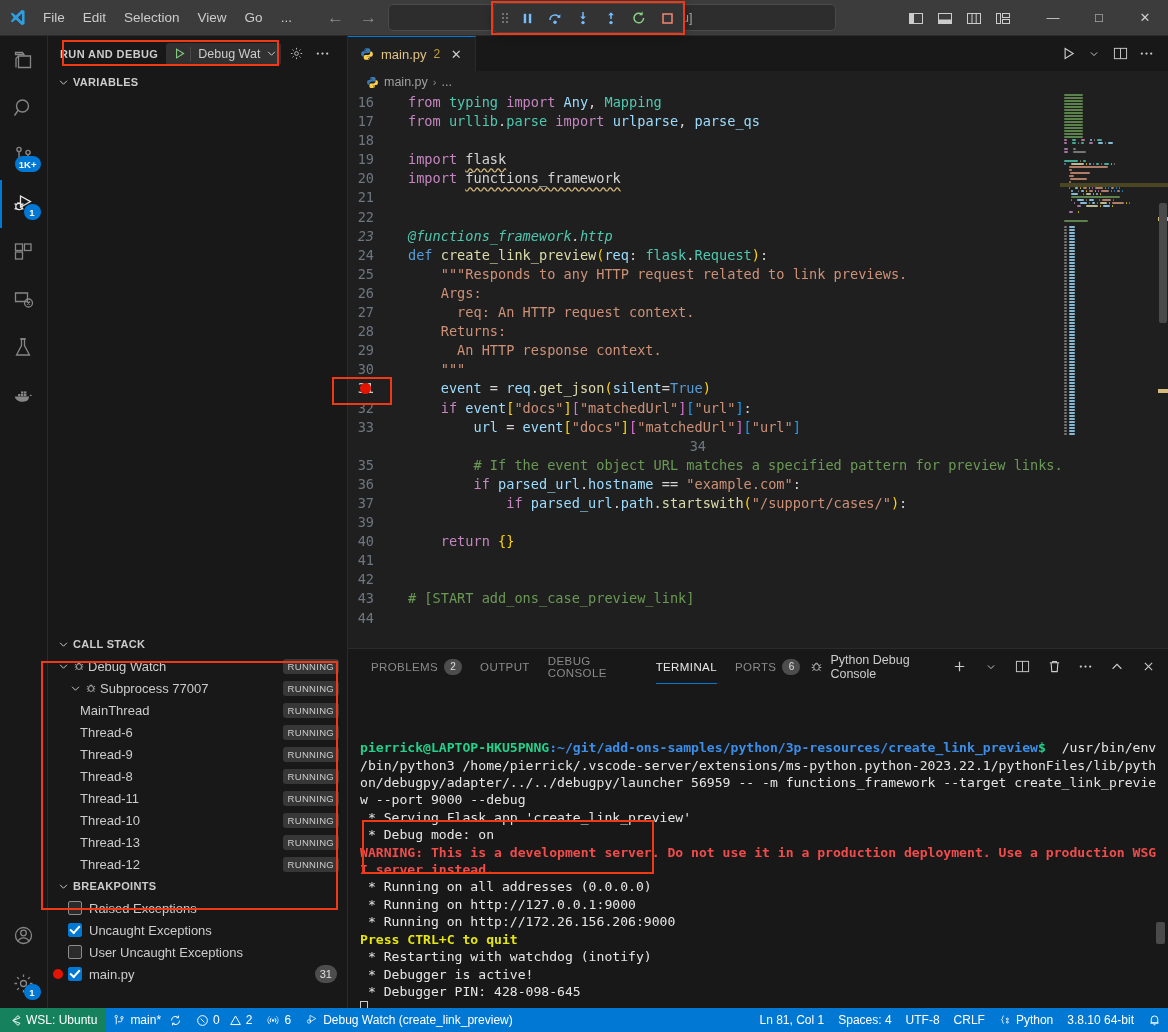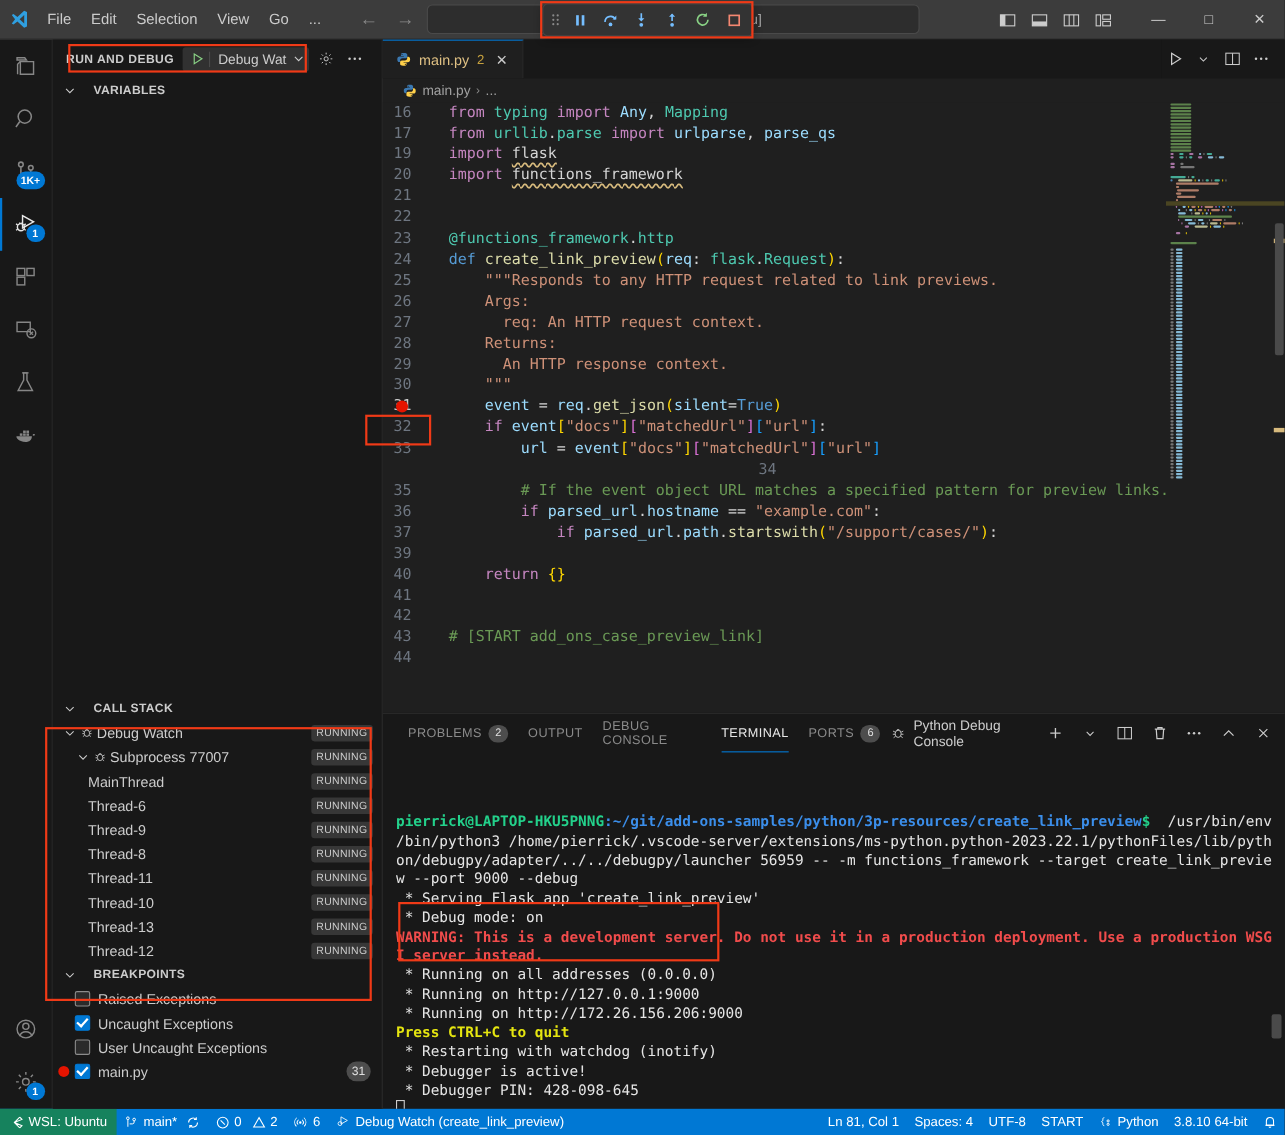--- a/index.html
+++ b/index.html
@@ -92,21 +92,21 @@
   .dl-play { width: 22px; display: flex; align-items: center; justify-content: center; cursor: default; }
   .dl-sep { width: 1px; height: 14px; background: #4a4a4a; }
   .dl-name {
     font-size: 12.5px; color: #cccccc; padding: 0 3px 0 7px; max-width: 92px;
     overflow: hidden; white-space: nowrap; cursor: default;
   }
   .dl-chev { width: 16px; display: flex; align-items: center; justify-content: center; color: #cccccc; cursor: default; }
   .sb-action { width: 22px; height: 22px; display: flex; align-items: center; justify-content: center; color: #cccccc; cursor: default; margin-left: 4px; }
 
   .pane-header {
-    height: 22px; display: flex; align-items: center; gap: 15px; padding-left: 8px;
+    height: 22px; display: flex; align-items: center; gap: 3px; padding-left: 8px;
     font-size: 11px; font-weight: 700; letter-spacing: .3px; color: #cccccc; cursor: default;
     flex: 0 0 22px;
   }
   .pane-chev { width: 14px; display: flex; align-items: center; justify-content: center; }
   .pane-body { overflow: hidden; }
 
   .variables-pane { flex: 0 0 auto; }
   .vars-body { height: 355px; }
   .watch-body { height: 185px; }
 
@@ -644,25 +644,26 @@
         </span>
         <span>main.py</span>
         <span class="bc-sep">›</span>
         <span>...</span>
       </div>
 
       <div class="code-area">
         <div class="code-scroll" id="code-scroll">
             <div class="code-line" style="position: relative;"><span class="ln">16</span><span class="code-text"><span class="k">from</span><span class="plain"> </span><span class="typ">typing</span><span class="plain"> </span><span class="k">import</span><span class="plain"> </span><span class="var">Any</span><span class="plain">, </span><span class="typ">Mapping</span></span></div>
             <div class="code-line" style="position: relative;"><span class="ln">17</span><span class="code-text"><span class="k">from</span><span class="plain"> </span><span class="typ">urllib</span><span class="plain">.</span><span class="typ">parse</span><span class="plain"> </span><span class="k">import</span><span class="plain"> </span><span class="var">urlparse</span><span class="plain">, </span><span class="var">parse_qs</span></span></div>
+            <div class="code-line" style="position: relative;"><span class="ln">18</span><span class="code-text"></span></div>
             <div class="code-line" style="position: relative;"><span class="ln">19</span><span class="code-text"><span class="k">import</span><span class="plain"> </span><span class="plain squig">flask</span></span></div>
             <div class="code-line" style="position: relative;"><span class="ln">20</span><span class="code-text"><span class="k">import</span><span class="plain"> </span><span class="plain squig">functions_framework</span></span></div>
             <div class="code-line" style="position: relative;"><span class="ln">21</span><span class="code-text"></span></div>
             <div class="code-line" style="position: relative;"><span class="ln">22</span><span class="code-text"></span></div>
-            <div class="code-line" style="position: relative;"><span class="ln">23</span><span class="code-text"><span class="typ">@functions_framework</span><span class="plain">.</span><span class="typ">http</span></span></div>
+            <div class="code-line" style="position: relative; font-style: italic;"><span class="ln">23</span><span class="code-text"><span class="typ">@functions_framework</span><span class="plain">.</span><span class="typ">http</span></span></div>
             <div class="code-line" style="position: relative;"><span class="ln">24</span><span class="code-text"><span class="kd">def</span><span class="plain"> </span><span class="fn">create_link_preview</span><span class="br1">(</span><span class="var">req</span><span class="plain">: </span><span class="typ">flask</span><span class="plain">.</span><span class="typ">Request</span><span class="br1">)</span><span class="plain">:</span></span></div>
             <div class="code-line" style="position: relative;"><span class="ln">25</span><span class="code-text"><span class="plain">    </span><span class="str">"""Responds to any HTTP request related to link previews.</span></span></div>
             <div class="code-line" style="position: relative;"><span class="ln">26</span><span class="code-text"><span class="plain">    </span><span class="str">Args:</span></span></div>
             <div class="code-line" style="position: relative;"><span class="ln">27</span><span class="code-text"><span class="plain">      </span><span class="str">req: An HTTP request context.</span></span></div>
             <div class="code-line" style="position: relative;"><span class="ln">28</span><span class="code-text"><span class="plain">    </span><span class="str">Returns:</span></span></div>
             <div class="code-line" style="position: relative;"><span class="ln">29</span><span class="code-text"><span class="plain">      </span><span class="str">An HTTP response context.</span></span></div>
             <div class="code-line" style="position: relative;"><span class="ln">30</span><span class="code-text"><span class="plain">    </span><span class="str">"""</span></span></div>
             <div class="code-line" style="position: relative;"><span class="gutter-bp" style="top:4px;"></span><span class="ln cur">31</span><span class="code-text"><span class="plain">    </span><span class="var">event</span><span class="plain"> = </span><span class="var">req</span><span class="plain">.</span><span class="fn">get_json</span><span class="br1">(</span><span class="var">silent</span><span class="plain">=</span><span class="kd">True</span><span class="br1">)</span></span></div>
             <div class="code-line" style="position: relative;"><span class="ln">32</span><span class="code-text"><span class="plain">    </span><span class="k">if</span><span class="plain"> </span><span class="var">event</span><span class="br1">[</span><span class="str">"docs"</span><span class="br1">]</span><span class="br2">[</span><span class="str">"matchedUrl"</span><span class="br2">]</span><span class="br3">[</span><span class="str">"url"</span><span class="br3">]</span><span class="plain">:</span></span></div>
             <div class="code-line" style="position: relative;"><span class="ln">33</span><span class="code-text"><span class="plain">        </span><span class="var">url</span><span class="plain"> = </span><span class="var">event</span><span class="br1">[</span><span class="str">"docs"</span><span class="br1">]</span><span class="br2">[</span><span class="str">"matchedUrl"</span><span class="br2">]</span><span class="br3">[</span><span class="str">"url"</span><span class="br3">]</span></span></div>
@@ -1318,21 +1319,21 @@
       <svg width="14" height="14" viewBox="0 0 24 24" fill="none" stroke="#ffffff" stroke-width="1.3">
           <path d="M8.5 4 18.5 9.6 8.5 15.2z"></path>
           <circle cx="7" cy="14.5" r="3"></circle>
         </svg>
       <span>Debug Watch (create_link_preview)</span>
     </div>
     <div class="st-spacer"></div>
     <div class="st-item">Ln 81, Col 1</div>
     <div class="st-item">Spaces: 4</div>
     <div class="st-item">UTF-8</div>
-    <div class="st-item">START</div>
+    <div class="st-item">CRLF</div>
     <div class="st-item">
       <svg width="13" height="13" viewBox="0 0 16 16" fill="none" stroke="#ffffff" stroke-width="1.1">
           <path d="M6 2.5c-1.4 0-1.6 1-1.6 2.2s-.3 2-1.4 2.3v.1c1.1.3 1.4 1.1 1.4 2.3s.2 2.1 1.6 2.1"></path>
           <circle cx="10.3" cy="6.2" r="1.2"></circle>
           <circle cx="10.3" cy="10" r="1.2"></circle>
         </svg>
       <span>Python</span>
     </div>
     <div class="st-item">3.8.10 64-bit</div>
     <div class="st-item">

